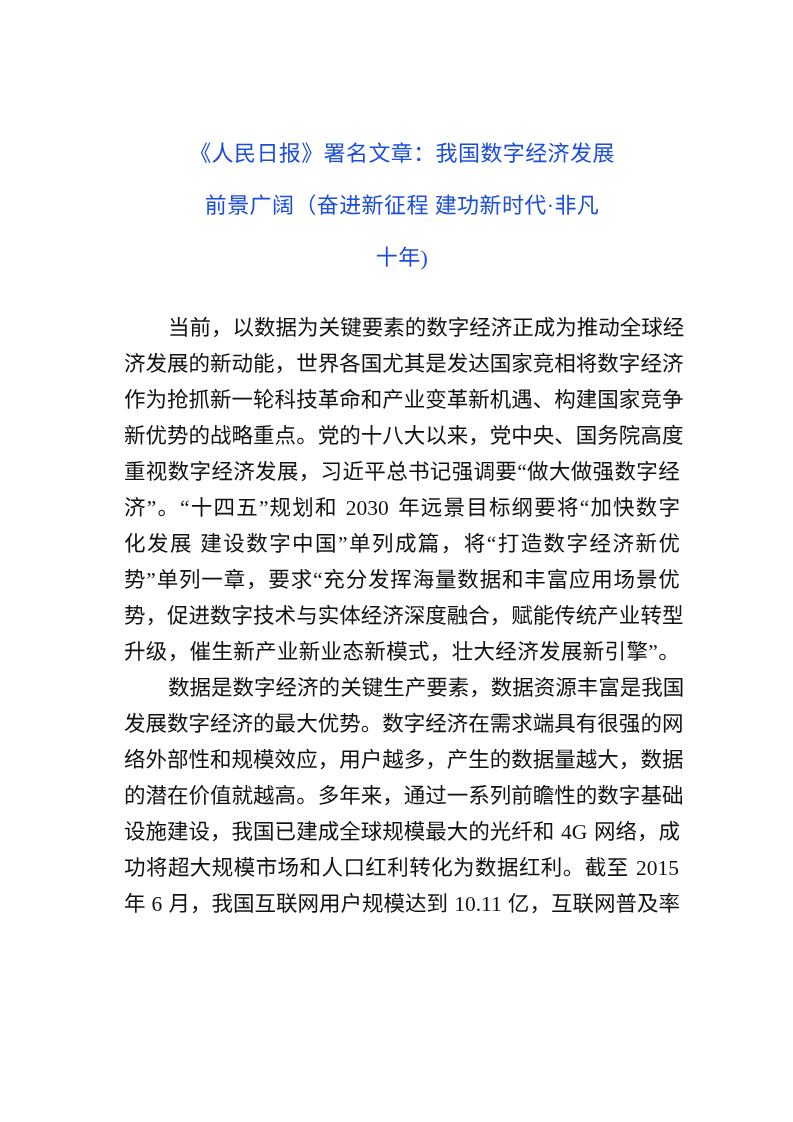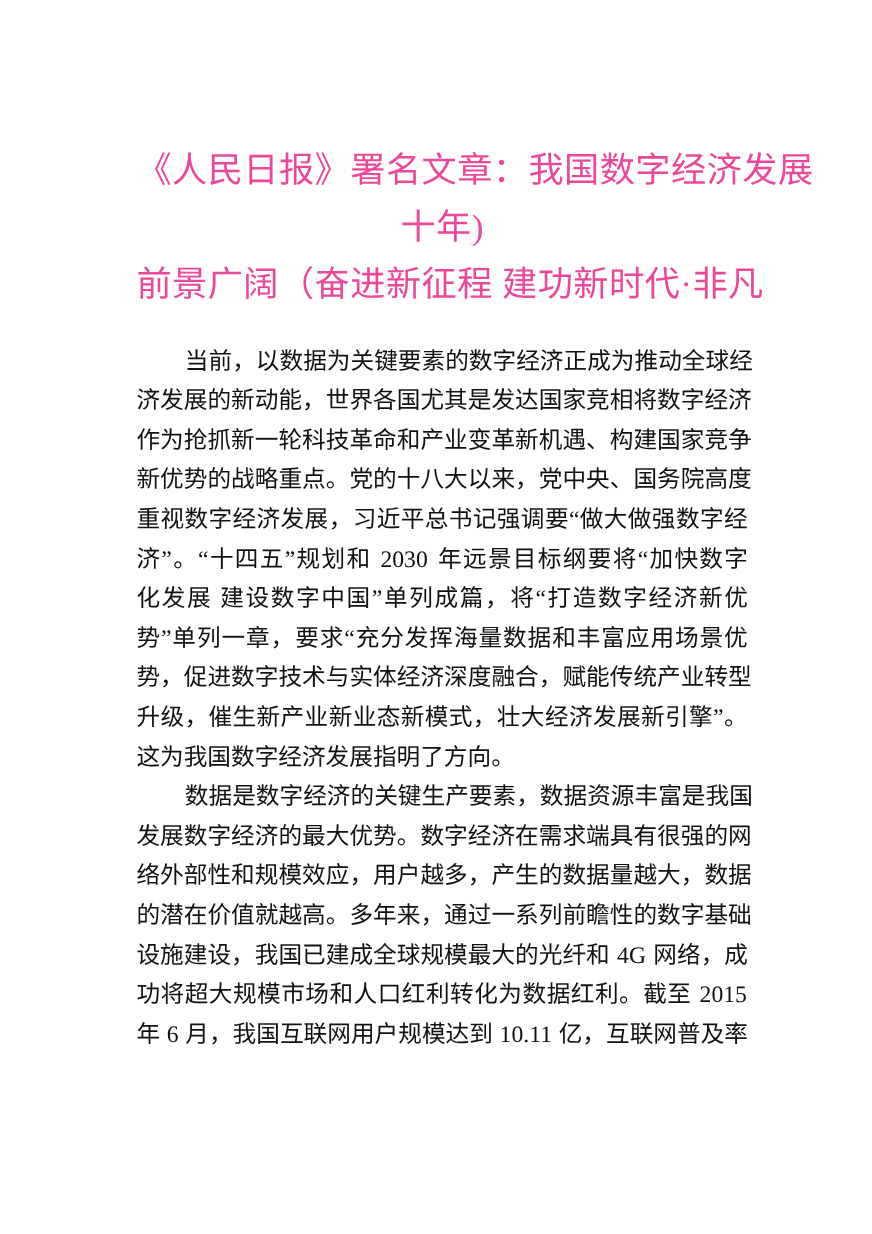--- a/index.html
+++ b/index.html
@@ -22,23 +22,23 @@
     left: 124px;
     top: 0;
     width: 556px;
   }
 
   
   .doc-title {
     margin: 0;
     padding-top: 128px;
     font-family: "Liberation Serif", "DejaVu Serif", serif;
-    font-size: 32px;
+    font-size: 22px;
     line-height: 52px;
-    color: #ec4899;
+    color: #1d4ed8;
     font-weight: 400;
     text-align: center;
     letter-spacing: 0.4px;
   }
   .title-line {
     display: block;
     white-space: pre;
   }
 
   
@@ -85,22 +85,22 @@
   }
 </style>
 </head>
 <body>
 
 <div class="page">
   <div class="doc-body">
 
     <h1 class="doc-title">
       <span class="title-line">《人民日报》署名文章：我国数字经济发展</span>
+      <span class="title-line">前景广阔（奋进新征程 建功新时代·非凡</span>
       <span class="title-line">十年)</span>
-      <span class="title-line">前景广阔（奋进新征程 建功新时代·非凡</span>
     </h1>
 
     <div class="para-block">
       <span class="tline just indent">
           <span>当</span>
           <span>前</span>
           <span>，</span>
           <span>以</span>
           <span>数</span>
           <span>据</span>
@@ -369,21 +369,20 @@
           <span>经</span>
           <span>济</span>
           <span>发</span>
           <span>展</span>
           <span>新</span>
           <span>引</span>
           <span>擎</span>
           <span>”</span>
           <span>。</span>
         </span>
-      <span class="tline last">这为我国数字经济发展指明了方向。</span>
     </div>
 
     <div class="para-block" style="padding-top:0">
       <span class="tline just indent">
           <span>数</span>
           <span>据</span>
           <span>是</span>
           <span>数</span>
           <span>字</span>
           <span>经</span>

